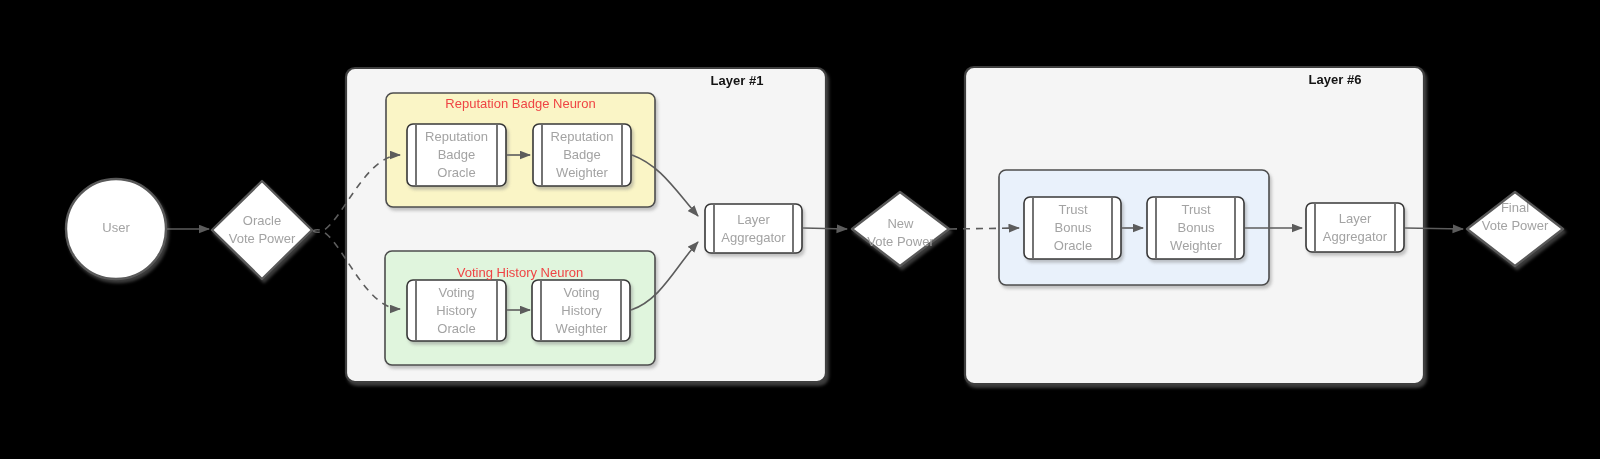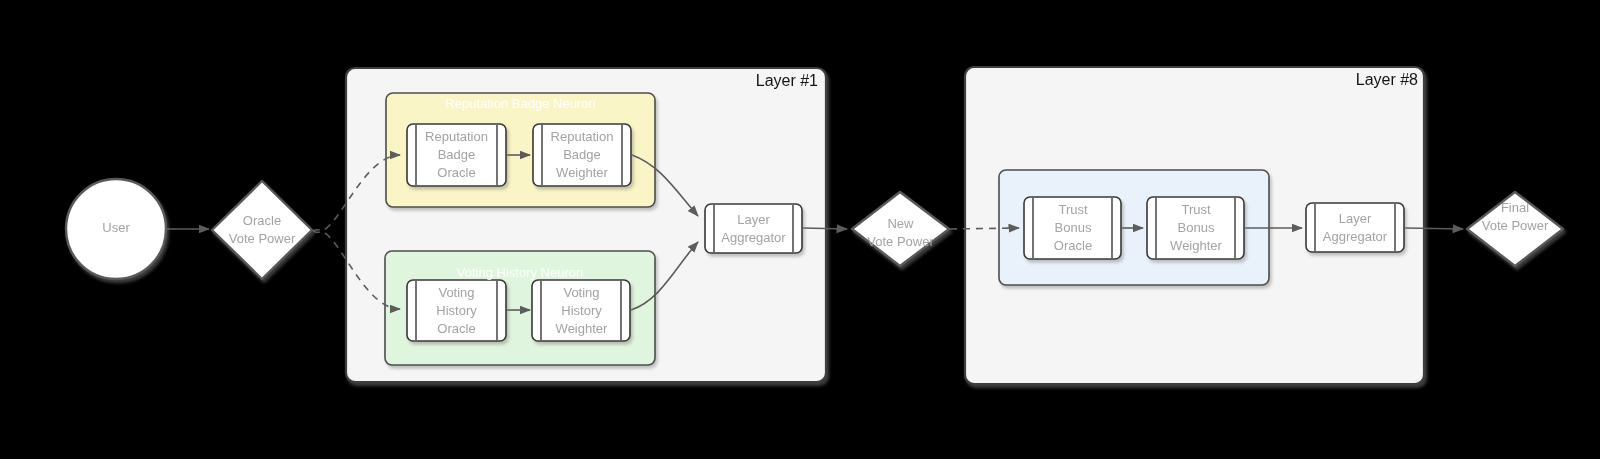--- a/index.html
+++ b/index.html
@@ -22,31 +22,32 @@
     text-align: center;
     font-size: 13px;
     line-height: 18px;
     color: #a3a3a3;
     pointer-events: none;
     white-space: nowrap;
   }
   .lbl span { display: block; }
   .corner {
     position: absolute;
-    font-size: 16px;
+    font-size: 13px;
     line-height: 16px;
     color: #141414;
-    text-align: right;
+    text-align: center;
     pointer-events: none;
+    font-weight: bold;
   }
   .grouptitle {
     position: absolute;
     font-size: 13px;
     line-height: 16px;
-    color: #ffffff;
+    color: #ef4444;
     text-align: center;
     pointer-events: none;
   }
 </style>
 </head>
 <body>
 
 <div class="canvas">
 
   <svg width="1600" height="459" viewBox="0 0 1600 459">
@@ -165,21 +166,21 @@
   <div class="lbl" style="left:715px;top:204px;width:77px;height:49px">
     <span>Layer</span>
     <span>Aggregator</span>
   </div>
 
   <div class="lbl" style="left:865px;top:196px;width:71px;height:74px">
     <span>New</span>
     <span>Vote Power</span>
   </div>
 
-  <div class="corner" style="left:1252px;top:72px;width:166px">Layer #8</div>
+  <div class="corner" style="left:1252px;top:72px;width:166px">Layer #6</div>
 
 
   <div class="lbl" style="left:1034px;top:197px;width:78px;height:62px">
     <span>Trust</span>
     <span>Bonus</span>
     <span>Oracle</span>
   </div>
 
   <div class="lbl" style="left:1157px;top:197px;width:78px;height:62px">
     <span>Trust</span>

